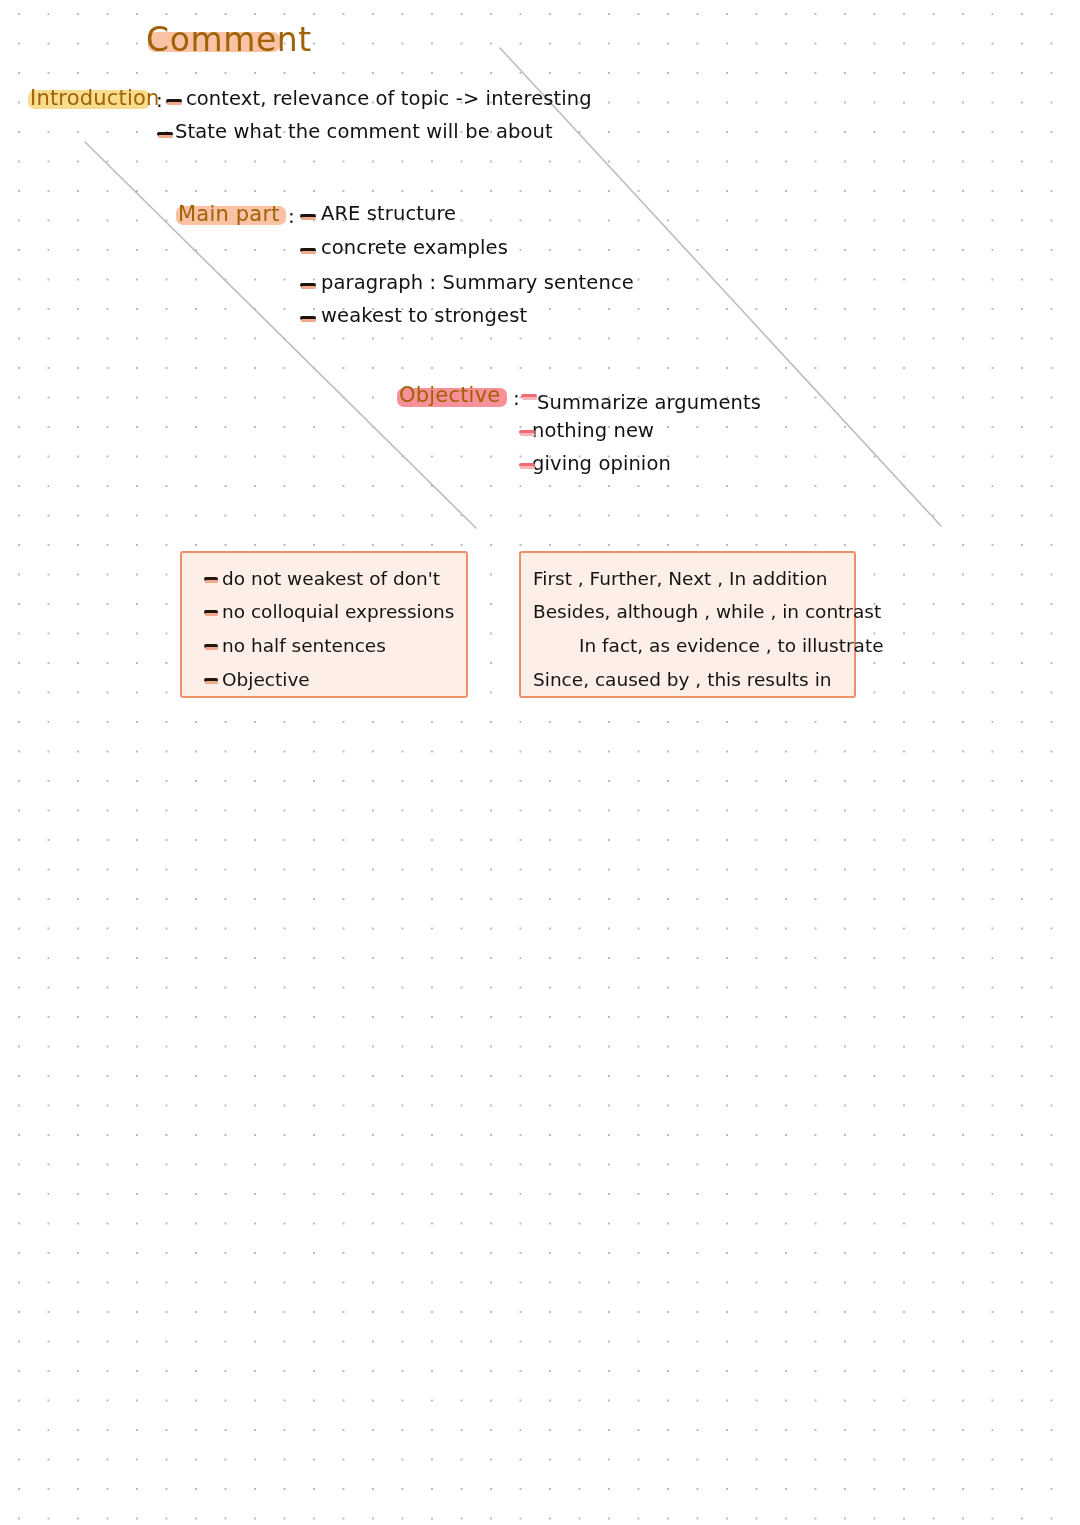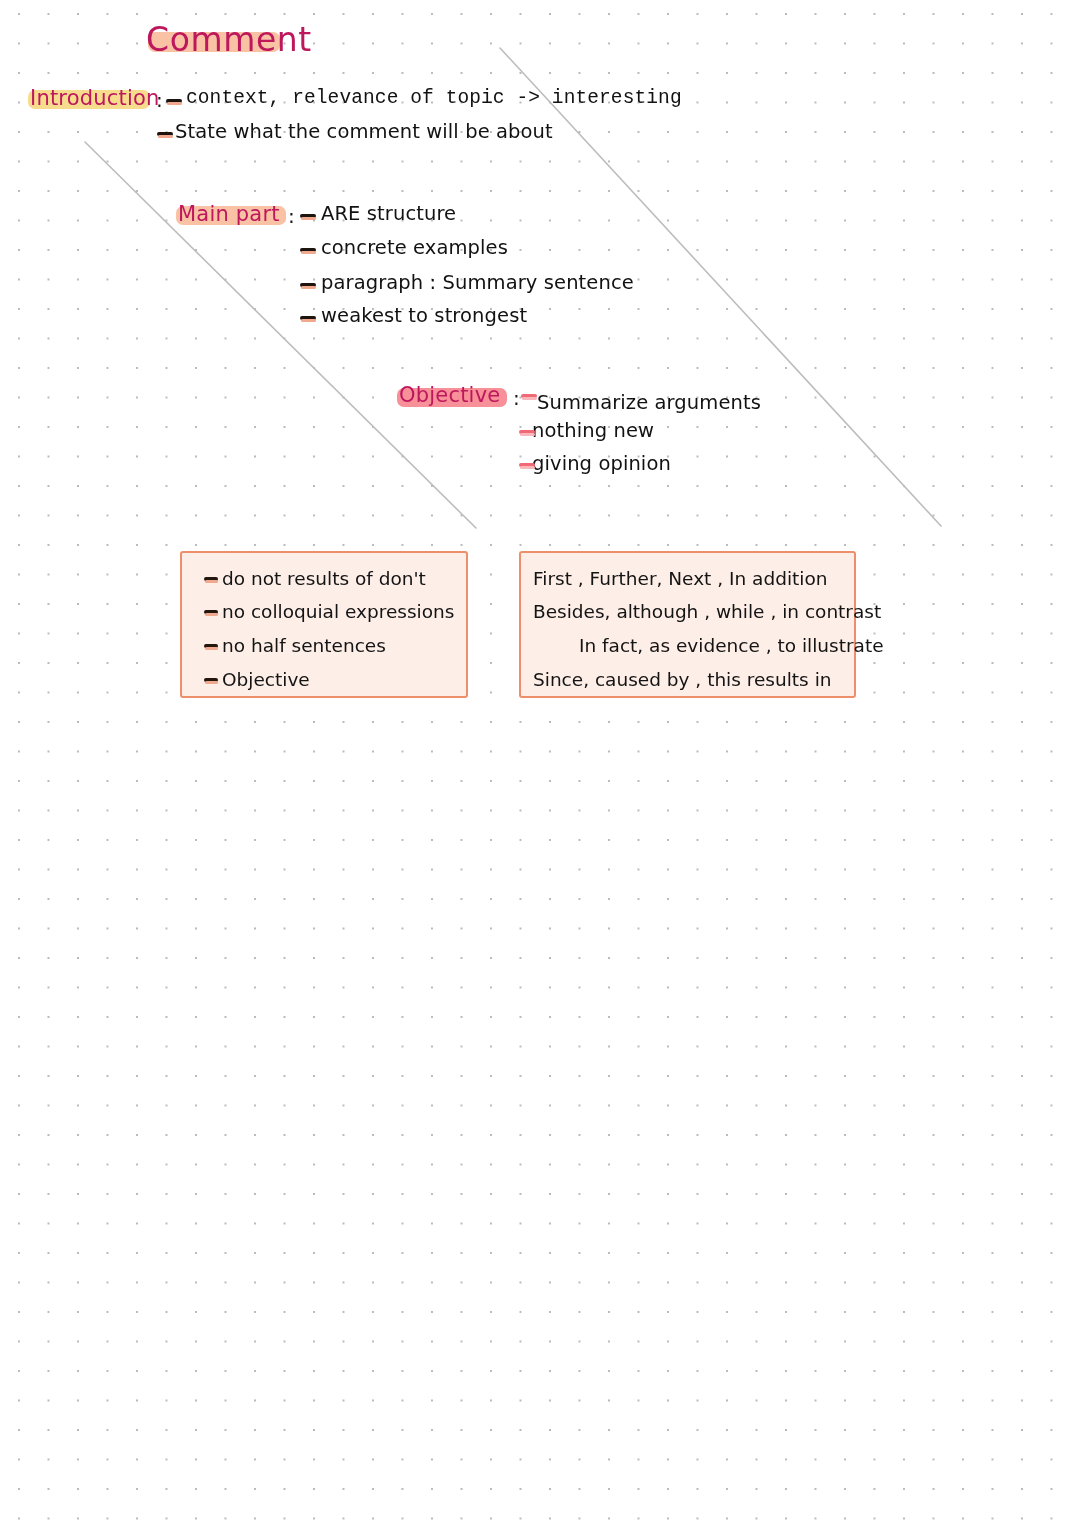--- a/index.html
+++ b/index.html
@@ -55,21 +55,21 @@
     z-index: 0;
   }
 
   .hl-peach  { background: #f9c2a4; }
   .hl-yellow { background: #f7dc8e; }
   .hl-pink   { background: #f79098; }
 
   .label {
     position: absolute;
     z-index: 2;
-    color: #be185d;
+    color: #a16207;
     white-space: nowrap;
     font-family: "DejaVu Sans", sans-serif;
   }
 
   
   #title-text {
     font-size: 33px;
     font-weight: 400;
     letter-spacing: 0.6px;
   }
@@ -163,21 +163,21 @@
 </svg>
 
 <div class="hl hl-peach" style="left:148px; top:32px; width:132px; height:20px;"></div>
 <div class="label" id="title-text" style="left:146px; top:20px;">Comment</div>
 
 <div class="hl hl-yellow" style="left:28px; top:90px; width:122px; height:19px;"></div>
 <div class="label section-label" style="left:30px; top:86px;">Introduction</div>
 <div class="colon" style="left:156px; top:88px;">:</div>
 
 <div class="dash" style="left:166px; top:99px;"></div>
-<div class="hw body-line" style="left:186px; top:89px;font-family:Liberation Mono, monospace;">context, relevance of topic -&gt; interesting</div>
+<div class="hw body-line" style="left:186px; top:89px;">context, relevance of topic -&gt; interesting</div>
 
 <div class="dash" style="left:157px; top:132px;"></div>
 <div class="hw body-line" style="left:175px; top:122px;">State what the comment will be about</div>
 
 <div class="hl hl-peach" style="left:176px; top:206px; width:110px; height:19px;"></div>
 <div class="label section-label" style="left:178px; top:202px;">Main part</div>
 <div class="colon" style="left:288px; top:204px;">:</div>
 
 <div class="dash" style="left:300px; top:214px;"></div>
 <div class="hw body-line" style="left:321px; top:204px;text-align:right;">ARE structure</div>
@@ -200,21 +200,21 @@
 
 <div class="dash dash-pink" style="left:519px; top:430px;"></div>
 <div class="hw body-line" style="left:532px; top:421px;">nothing new</div>
 
 <div class="dash dash-pink" style="left:519px; top:463px;"></div>
 <div class="hw body-line" style="left:532px; top:454px;">giving opinion</div>
 
 <div class="tipbox" style="left:180px; top:551px; width:288px; height:147px;"></div>
 
 <div class="tip-dash" style="left:204px; top:577px;"></div>
-<div class="tip-line" style="left:222px; top:568px;">do not  results of don't</div>
+<div class="tip-line" style="left:222px; top:568px;">do not  weakest of don't</div>
 
 <div class="tip-dash" style="left:204px; top:610px;"></div>
 <div class="tip-line" style="left:222px; top:601px;">no colloquial expressions</div>
 
 <div class="tip-dash" style="left:204px; top:644px;"></div>
 <div class="tip-line" style="left:222px; top:635px;">no half sentences</div>
 
 <div class="tip-dash" style="left:204px; top:678px;"></div>
 <div class="tip-line" style="left:222px; top:669px;">Objective</div>
 

